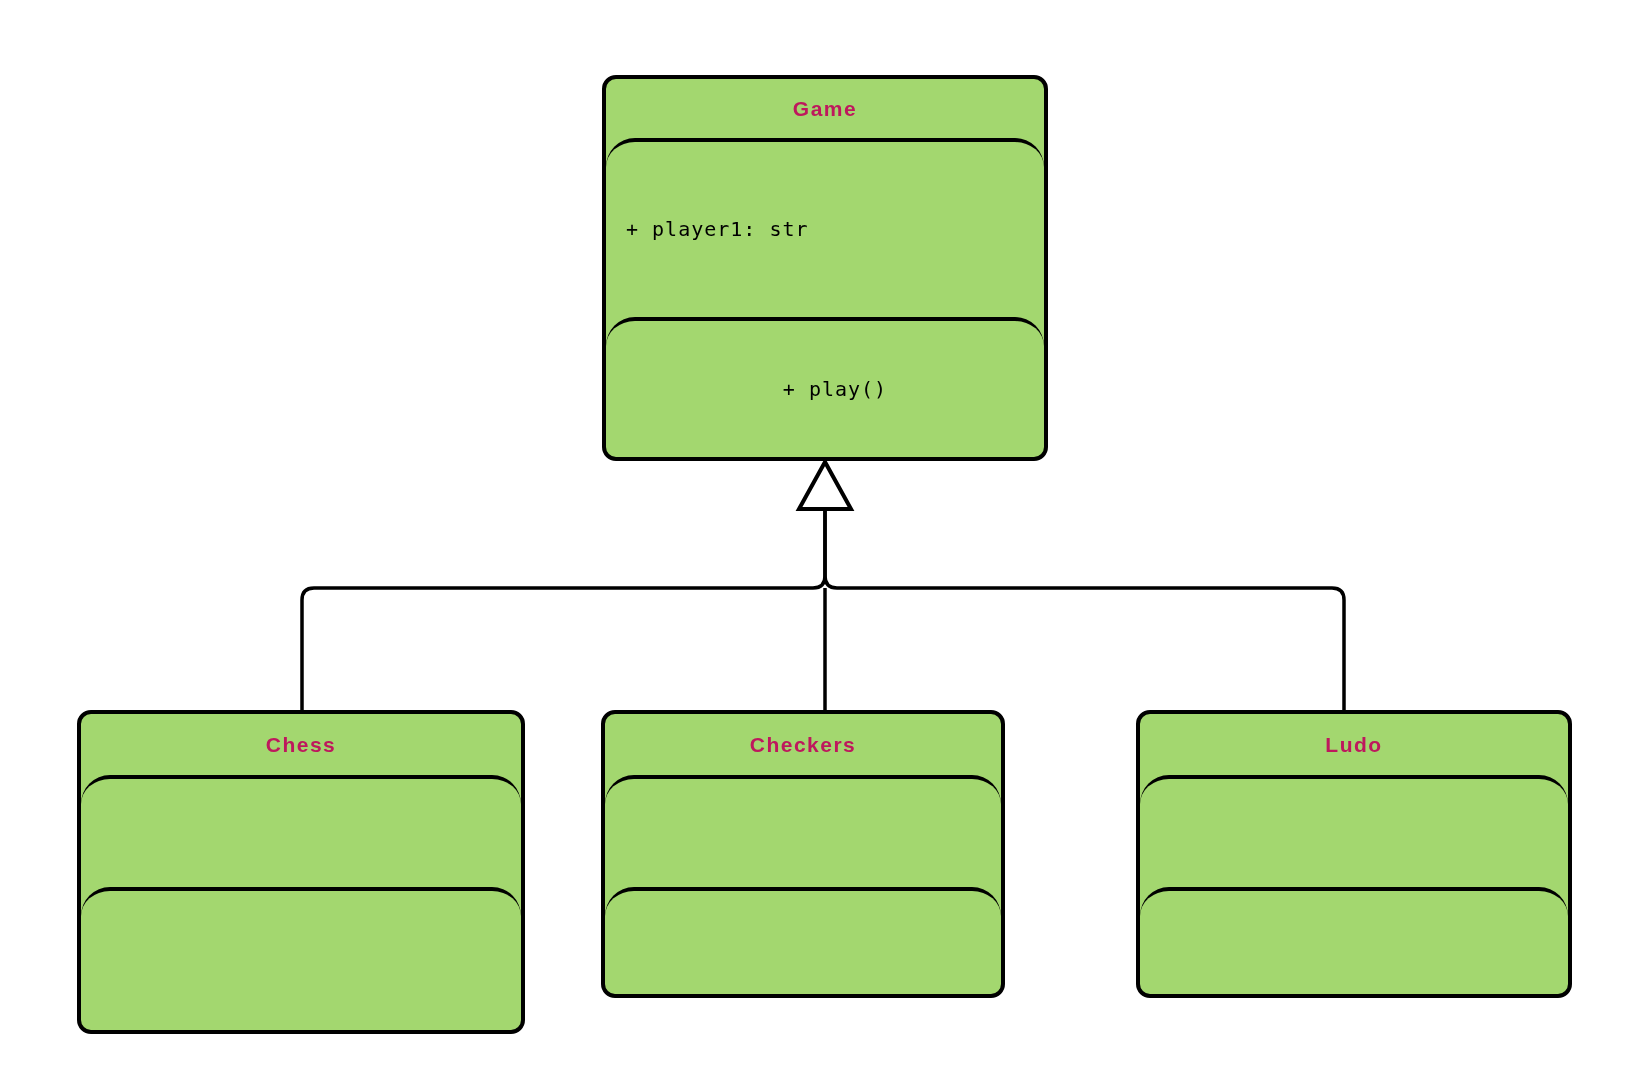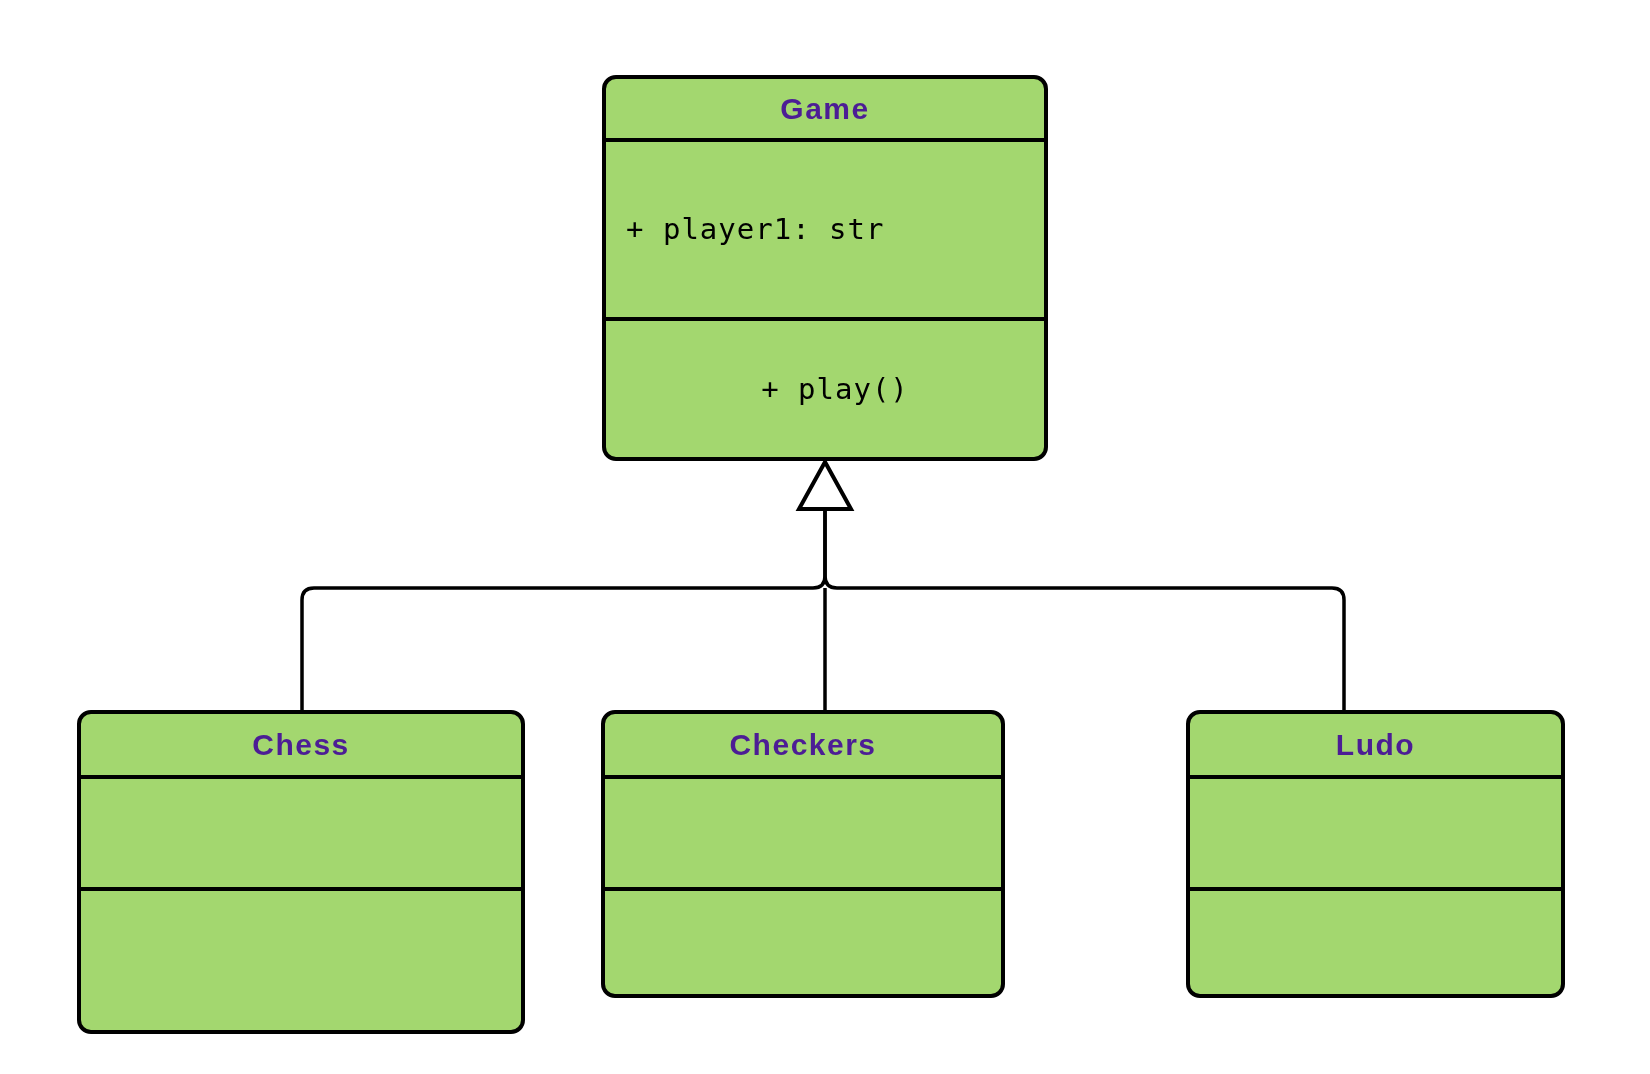--- a/index.html
+++ b/index.html
@@ -19,47 +19,48 @@
     border: 4px solid var(--node-border, #000000);
     border-radius: 14px;
     box-sizing: border-box;
     display: flex;
     flex-direction: column;
   }
   .sec { box-sizing: border-box; }
   .sec.title {
     display: flex; align-items: center; justify-content: center;
     font-weight: bold;
-    font-size: 30px;
+    font-size: 21px;
     letter-spacing: 1.5px;
-    color: #4c1d95;
+    color: #be185d;
   }
   .sec.attrs, .sec.methods {
     border-top: 4px solid var(--node-border, #000000);
     display: flex;
     flex-direction: column;
     justify-content: center;
     padding-left: 20px;
     font-family: "DejaVu Sans Mono", monospace;
-    font-size: 29px;
+    font-size: 20px;
     letter-spacing: 1px;
     line-height: 33px;
     color: #000000;
+    border-radius: 29px;
   }
   .sec.methods { flex: 1; align-items: center; }
 
   
   .node-game   { left: 602px;  top: 75px;  width: 446px; height: 386px; }
   .node-game .title { height: 59px; }
   .node-game .attrs { height: 179px; }
 
   
   .node-chess    { left: 77px;   top: 710px; width: 448px; height: 324px; }
   .node-checkers { left: 601px;  top: 710px; width: 404px; height: 288px; }
-  .node-ludo     { left: 1186px; top: 710px; width: 379px; height: 288px; }
+  .node-ludo     { left: 1136px; top: 710px; width: 436px; height: 288px; }
   .child .title { height: 61px; }
   .child .attrs { height: 112px; }
 </style>
 </head>
 <body style="background: rgb(255, 255, 255);">
 
 <div class="canvas">
 
   <svg class="connector-layer" width="1650" height="1074" viewBox="0 0 1650 1074">
 

